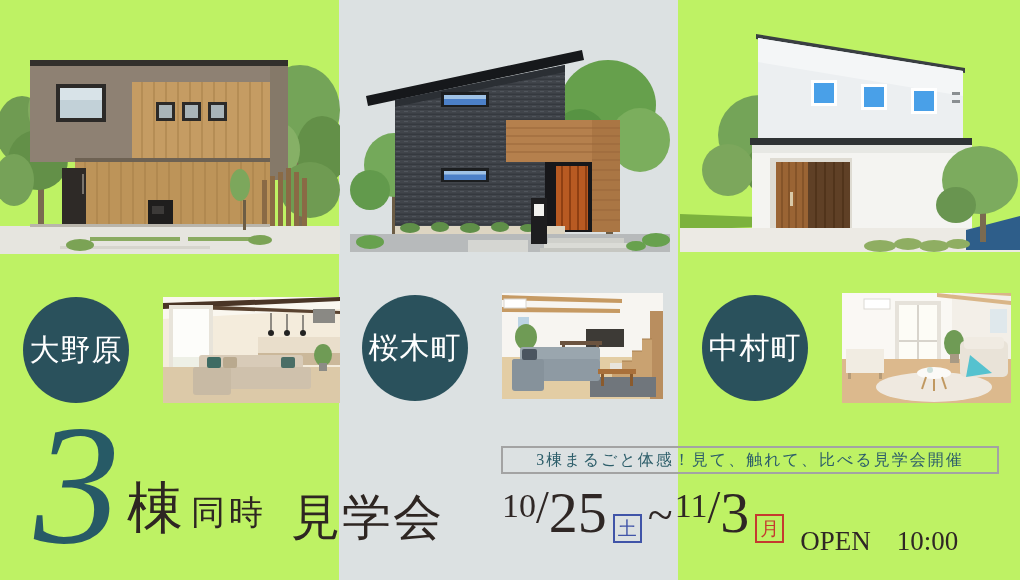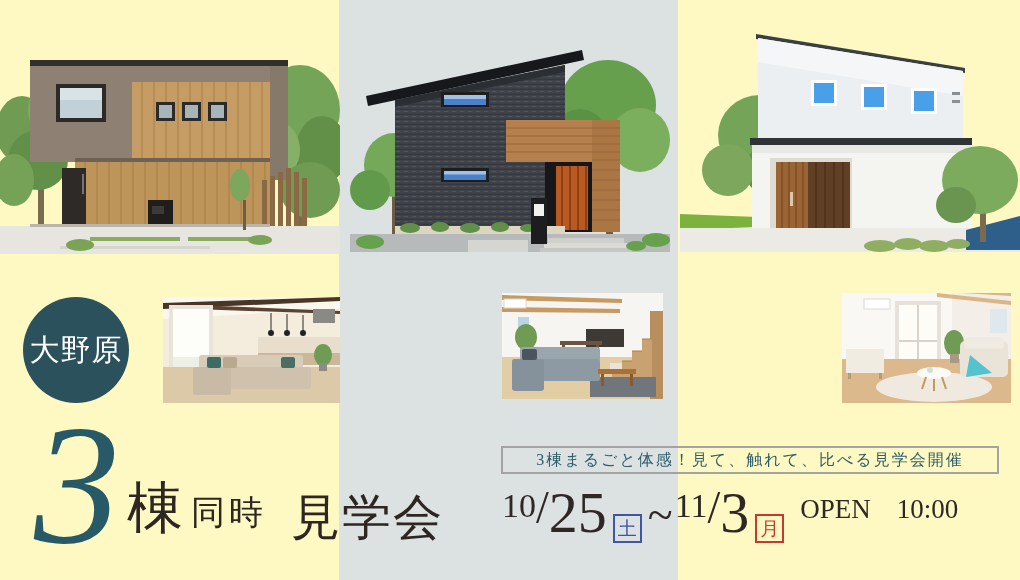--- a/index.html
+++ b/index.html
@@ -1,17 +1,17 @@
 <!DOCTYPE html>
 <html><head>
 <meta charset="utf-8">
 <style>
   html,body{margin:0;padding:0;background:#ffffff;}
   .poster{
-    position:relative;width:1020px;height:580px;background:#fef9c3;
+    position:relative;width:1020px;height:580px;background:#bef264;
     overflow:hidden;font-family:"Liberation Serif","DejaVu Serif",serif;text-align:center;
   }
   .abs{position:absolute;}
   
   .band{left:339px;top:0;width:339px;height:580px;background:#dce1e2;}
   
   .house{top:0;width:340px;height:258px;}
   .house-1{left:0;}
   .house-2{left:340px;}
   .house-3{left:680px;}
@@ -60,21 +60,21 @@
   .d-day{font-size:58px;line-height:1;margin-top:-2px;}
   .d-wd{
     width:25px;height:25px;border:2px solid;display:flex;align-items:center;
     justify-content:center;font-size:19px;line-height:1;
     margin-top:28px;margin-left:6px;
   }
   .wd-sat{color:#4054a8;border-color:#4054a8;}
   .wd-mon{color:#c53a2f;border-color:#c53a2f;}
   .d-tilde{font-size:46px;line-height:1;margin:6px 2px 0 6px;}
   .hours{margin-left:16px;margin-top:10px;width:158px;}
-  .hours-row{display:flex;justify-content:space-between;font-size:27px;line-height:1.0;}
+  .hours-row{display:flex;justify-content:space-between;font-size:27px;line-height:1.0;margin-top:32px;}
   .hours-row + .hours-row{margin-top:2px;}
 </style>
 </head>
 <body>
 
 <div class="poster">
 
   <div class="abs band"></div>
 
   <div class="abs house house-1">
@@ -363,20 +363,23 @@
       <rect x="30" y="70" width="118" height="22" rx="3" fill="#cfc1ac"></rect>
       <rect x="30" y="70" width="38" height="28" rx="3" fill="#c8baa4"></rect>
       <rect x="44" y="60" width="14" height="11" rx="2" fill="#3e6b63"></rect>
       <rect x="60" y="60" width="14" height="11" rx="2" fill="#b9a98e"></rect>
       <rect x="118" y="60" width="14" height="11" rx="2" fill="#4a6e66"></rect>
       <ellipse cx="160" cy="58" rx="9" ry="11" fill="#6f9b55"></ellipse>
       <rect x="156" y="66" width="8" height="8" fill="#8c8c86"></rect>
     </svg>
   </div>
 
+  <div class="abs badge badge-2">
+    <span>桜木町</span>
+  </div>
   <div class="abs interior interior-2">
     <svg width="161" height="106" viewBox="0 0 161 106">
       <rect width="161" height="106" fill="#f7f5f1"></rect>
       <g fill="#c69a63">
         <polygon points="0,2 120,6 120,10 0,7"></polygon>
         <polygon points="0,14 118,16 118,20 0,19"></polygon>
       </g>
       <rect x="2" y="6" width="22" height="9" fill="#ffffff" stroke="#d9d6d0"></rect>
       <rect x="16" y="24" width="11" height="14" fill="#bcd4e4"></rect>
       <rect x="84" y="36" width="38" height="18" fill="#3d3a36"></rect>
@@ -399,20 +402,23 @@
       <rect x="10" y="66" width="88" height="22" rx="3" fill="#8e9aa3"></rect>
       <rect x="10" y="66" width="32" height="32" rx="3" fill="#86929b"></rect>
       <rect x="20" y="56" width="15" height="11" rx="2" fill="#4a5560"></rect>
       <rect x="96" y="76" width="38" height="5" fill="#a9703a"></rect>
       <rect x="99" y="81" width="3" height="12" fill="#8a5a2c"></rect>
       <rect x="128" y="81" width="3" height="12" fill="#8a5a2c"></rect>
       <rect x="108" y="70" width="12" height="6" fill="#e8e4dc"></rect>
     </svg>
   </div>
 
+  <div class="abs badge badge-3">
+    <span>中村町</span>
+  </div>
   <div class="abs interior interior-3">
     <svg width="169" height="110" viewBox="0 0 169 110">
       <rect width="169" height="110" fill="#faf8f4"></rect>
       <rect x="110" y="0" width="59" height="110" fill="#f3efe8"></rect>
       <g fill="#d9b587">
         <polygon points="95,0 169,8 169,12 95,4"></polygon>
         <polygon points="120,0 169,3 169,0"></polygon>
       </g>
       <rect x="22" y="6" width="26" height="10" fill="#ffffff" stroke="#dcd9d3"></rect>
       <rect x="53" y="8" width="46" height="82" fill="#e6e2da"></rect>

